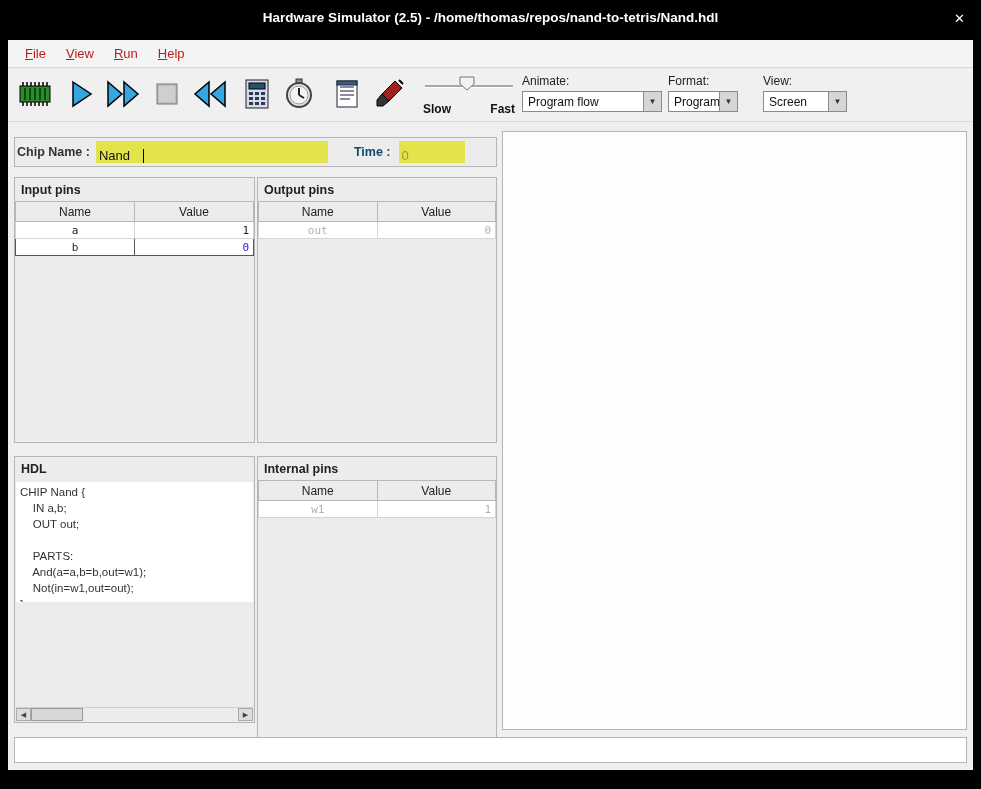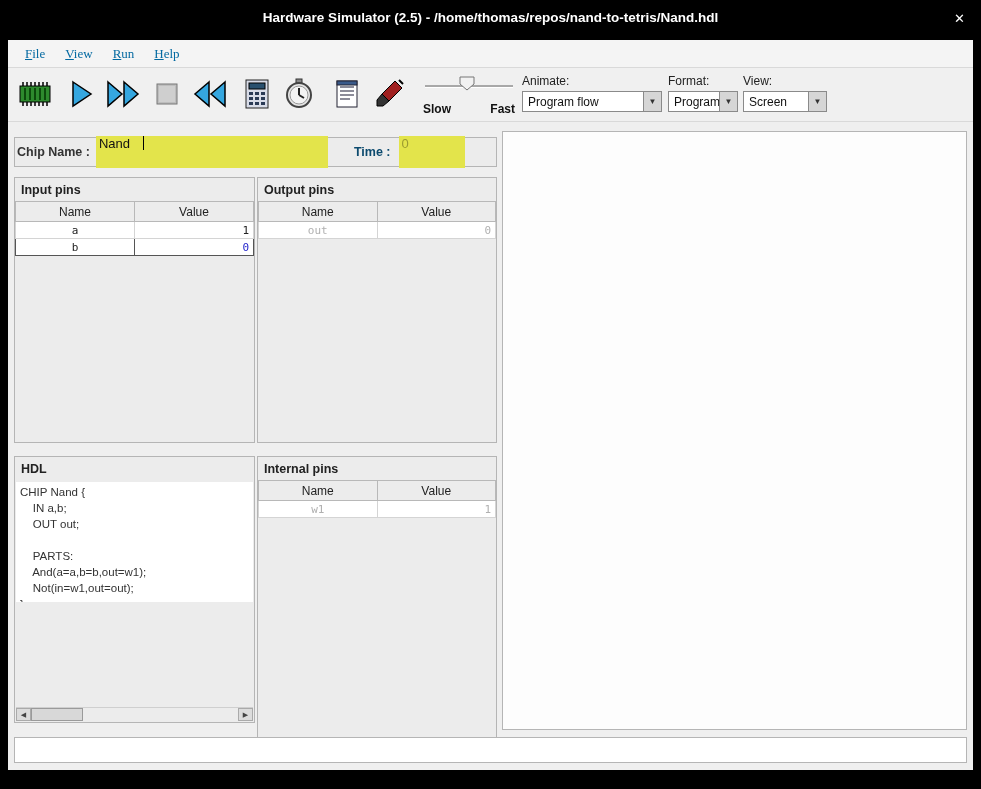--- a/index.html
+++ b/index.html
@@ -25,23 +25,22 @@
     position: absolute; left: 8px; top: 40px; width: 965px; height: 730px;
     background: #efefef;
   }
   
   .menubar {
     position: absolute; left: 0; top: 0; width: 100%; height: 28px;
     background: #f4f4f4; border-bottom: 1px solid #d9d9d9;
     display: flex; align-items: center; padding-left: 8px; gap: 2px;
   }
   .menu-item {
-    display: inline-block; padding: 4px 9px; font-size: 13px; color: #0369a1;
+    display: inline-block; padding: 4px 9px; font-size: 13px; color: #b91c1c;
     cursor: default;
-    font-family: Liberation Serif, serif;
   }
   .menu-item::first-letter { text-decoration: underline; }
   
   .toolbar {
     position: absolute; left: 0; top: 28px; width: 100%; height: 54px;
     background: #f0f0f0; border-bottom: 1px solid #d9d9d9;
   }
   .tbtn {
     position: absolute; top: 7px; width: 38px; height: 38px;
     display: flex; align-items: center; justify-content: center;
@@ -71,21 +70,21 @@
   .panel { position: absolute; background: #ececec; border: 1px solid #b5b5b5; }
   .panel-title { font-size: 12.5px; font-weight: bold; color: #222; padding: 5px 6px 4px 6px; }
   
   .chipbar {
     position: absolute; left: 6px; top: 97px; width: 483px; height: 30px;
     background: #ececec; border: 1px solid #b5b5b5;
     display: flex; align-items: center;
   }
   .chipbar-label { font-size: 12.5px; font-weight: bold; color: #333; margin-left: 2px; }
   .yellow-field {
-    background: #e3e44b; height: 32px; display: flex; align-items: flex-start;
+    background: #e3e44b; height: 22px; display: flex; align-items: flex-end;
     font-size: 13px; color: #111; padding: 0 3px; cursor: text; gap: 13px;
   }
   .chip-name-field { width: 232px; margin-left: 6px; }
   .text-cursor { width: 1px; height: 14px; background: #000; }
   .time-label { font-size: 12.5px; font-weight: bold; color: #0c4a6e; margin-left: 26px; }
   .time-field { width: 66px; margin-left: 8px; color: #9b9b30; }
   
   table.pins { border-collapse: collapse; width: 100%; table-layout: fixed; padding-left: 6px; }
   table.pins th {
     height: 20px; background: #ececec; border: 1px solid #b8b8b8;
@@ -279,21 +278,21 @@
     </div>
 
     <div class="combo-group" style="left:660px; width:70px">
       <div class="combo-label">Format:</div>
       <div class="combo">
         <span class="combo-value">Program</span>
         <span class="combo-btn">▼</span>
       </div>
     </div>
 
-    <div class="combo-group" style="left:735px; width:84px">
+    <div class="combo-group" style="left:755px; width:84px">
       <div class="combo-label">View:</div>
       <div class="combo">
         <span class="combo-value">Screen</span>
         <span class="combo-btn">▼</span>
       </div>
     </div>
 
   </div>
 
   <div class="chipbar">

